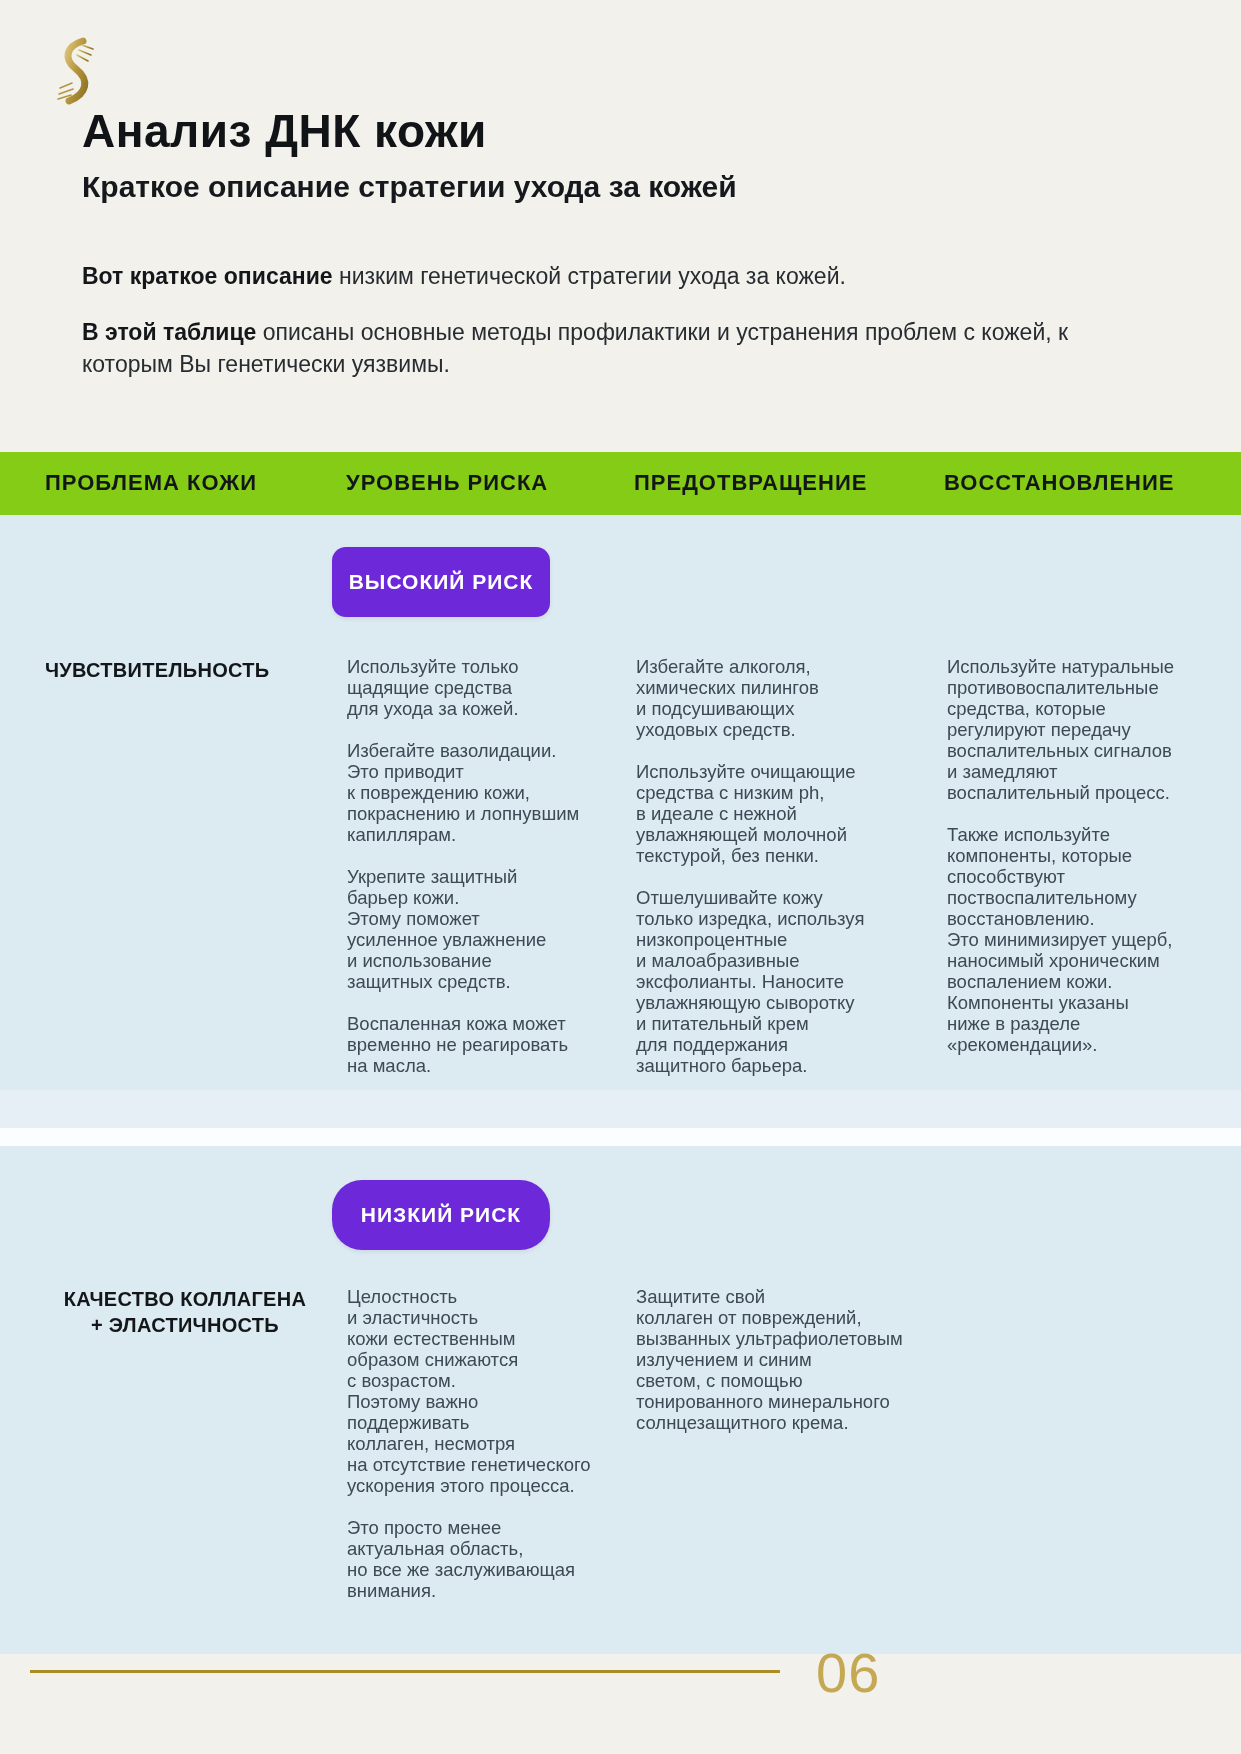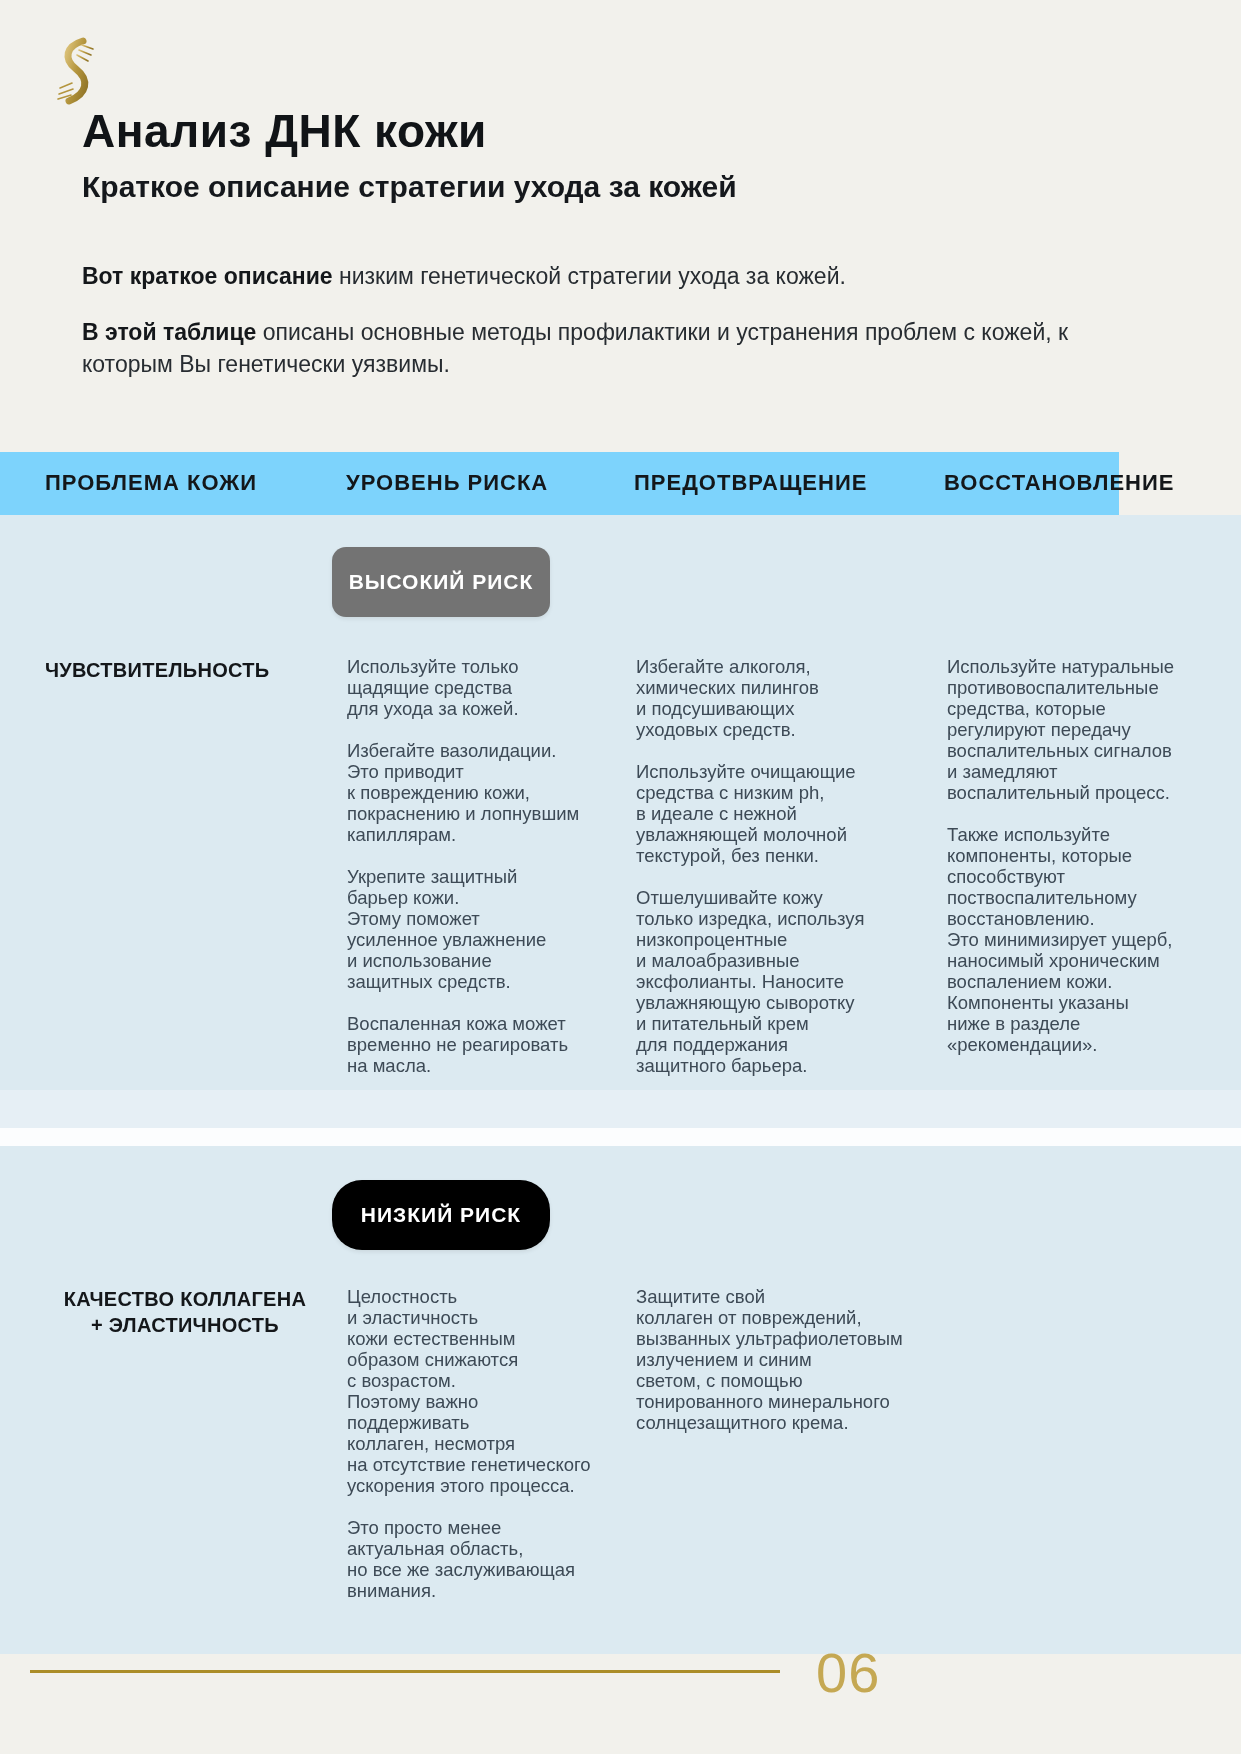--- a/index.html
+++ b/index.html
@@ -9,21 +9,21 @@
     font-family:"Liberation Sans","DejaVu Sans",sans-serif;
     color:#16191d;
   }
   .logo{position:absolute; left:52px; top:36px; width:46px; height:72px;}
   .title{position:absolute; left:82px; top:104px; font-size:46px; font-weight:700; letter-spacing:0.5px; color:#111417; margin:0;}
   .subtitle{position:absolute; left:82px; top:170px; font-size:30px; font-weight:700; color:#15181c; margin:0;}
   .intro{position:absolute; left:82px; margin:0; font-size:23px; line-height:32px; color:#272c31; width:1050px;}
   .intro-1{top:260px;}
   .intro-2{top:316px;}
   .intro b{color:#14171a;}
-  .thead{position:absolute; left:0; top:452px; width:1119px; height:63px; background:#7dd3fc;}
+  .thead{position:absolute; left:0; top:452px; width:1241px; height:63px; background:#84cc16;}
   .th{position:absolute; top:18px; font-size:22px; font-weight:700; letter-spacing:1px; color:#14171a; white-space:nowrap;}
   .th-1{left:45px;} .th-2{left:346px;} .th-3{left:634px;} .th-4{left:944px;}
   .risk-section{position:absolute; left:0; width:1241px; background:#dceaf1;}
   .section-high{top:515px; height:575px;}
   .section-low{top:1146px; height:508px;}
   .band-light{position:absolute; left:0; top:1090px; width:1241px; height:38px; background:#e6eff5;}
   .band-white{position:absolute; left:0; top:1128px; width:1241px; height:18px; background:#fcfdfe;}
   .badge{
     position:absolute; left:332px; width:218px; height:70px; border-radius:14px;
     display:flex; align-items:center; justify-content:center;
@@ -83,21 +83,21 @@
   <p class="intro intro-2"><b>В этой таблице</b><span> описаны основные методы профилактики и устранения проблем с кожей, к которым Вы генетически уязвимы.</span></p>
 
   <div class="thead">
     <div class="th th-1">ПРОБЛЕМА КОЖИ</div>
     <div class="th th-2">УРОВЕНЬ РИСКА</div>
     <div class="th th-3">ПРЕДОТВРАЩЕНИЕ</div>
     <div class="th th-4">ВОССТАНОВЛЕНИЕ</div>
   </div>
 
   <section class="risk-section section-high">
-    <div class="badge badge-high" style="background: #737373;">ВЫСОКИЙ РИСК</div>
+    <div class="badge badge-high" style="background: #6d28d9;">ВЫСОКИЙ РИСК</div>
     <div class="problem">ЧУВСТВИТЕЛЬНОСТЬ</div>
     <div class="cell cell-risk">Используйте только
 щадящие средства
 для ухода за кожей.
 
 Избегайте вазолидации.
 Это приводит
 к повреждению кожи,
 покраснению и лопнувшим
 капиллярам.
@@ -150,21 +150,21 @@
 воспалением кожи.
 Компоненты указаны
 ниже в разделе
 «рекомендации».</div>
   </section>
 
   <div class="band-light"></div>
   <div class="band-white"></div>
 
   <section class="risk-section section-low">
-    <div class="badge badge-low" style="background: #000000; border-radius: 30px;">НИЗКИЙ РИСК</div>
+    <div class="badge badge-low" style="background: #6d28d9; border-radius: 30px;">НИЗКИЙ РИСК</div>
     <div class="problem">КАЧЕСТВО КОЛЛАГЕНА
 + ЭЛАСТИЧНОСТЬ</div>
     <div class="cell cell-risk">Целостность
 и эластичность
 кожи естественным
 образом снижаются
 с возрастом.
 Поэтому важно
 поддерживать
 коллаген, несмотря

